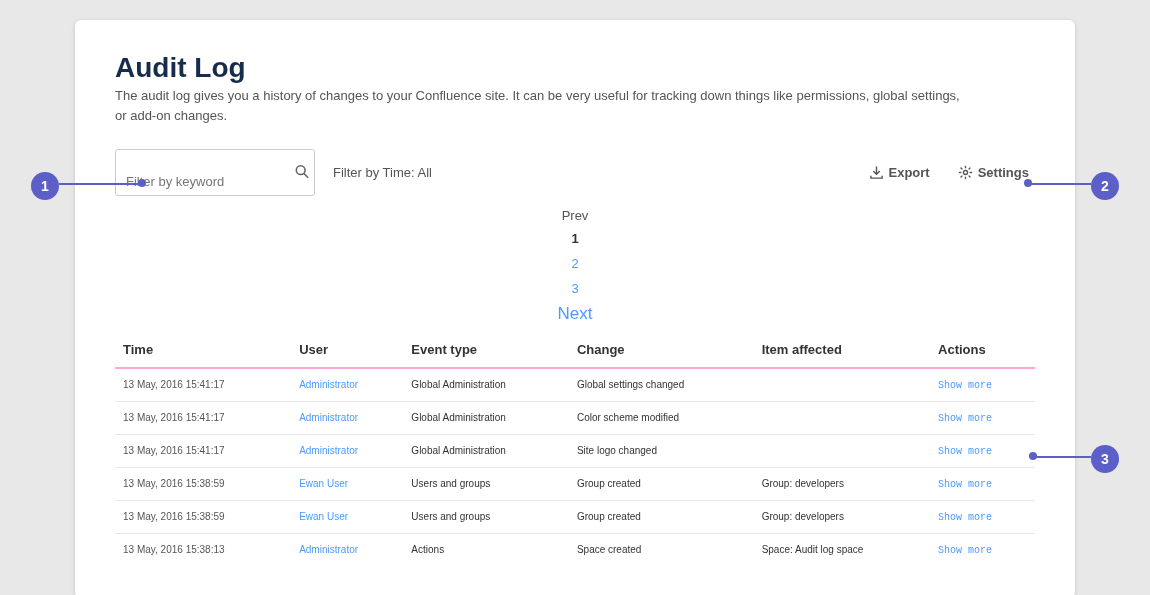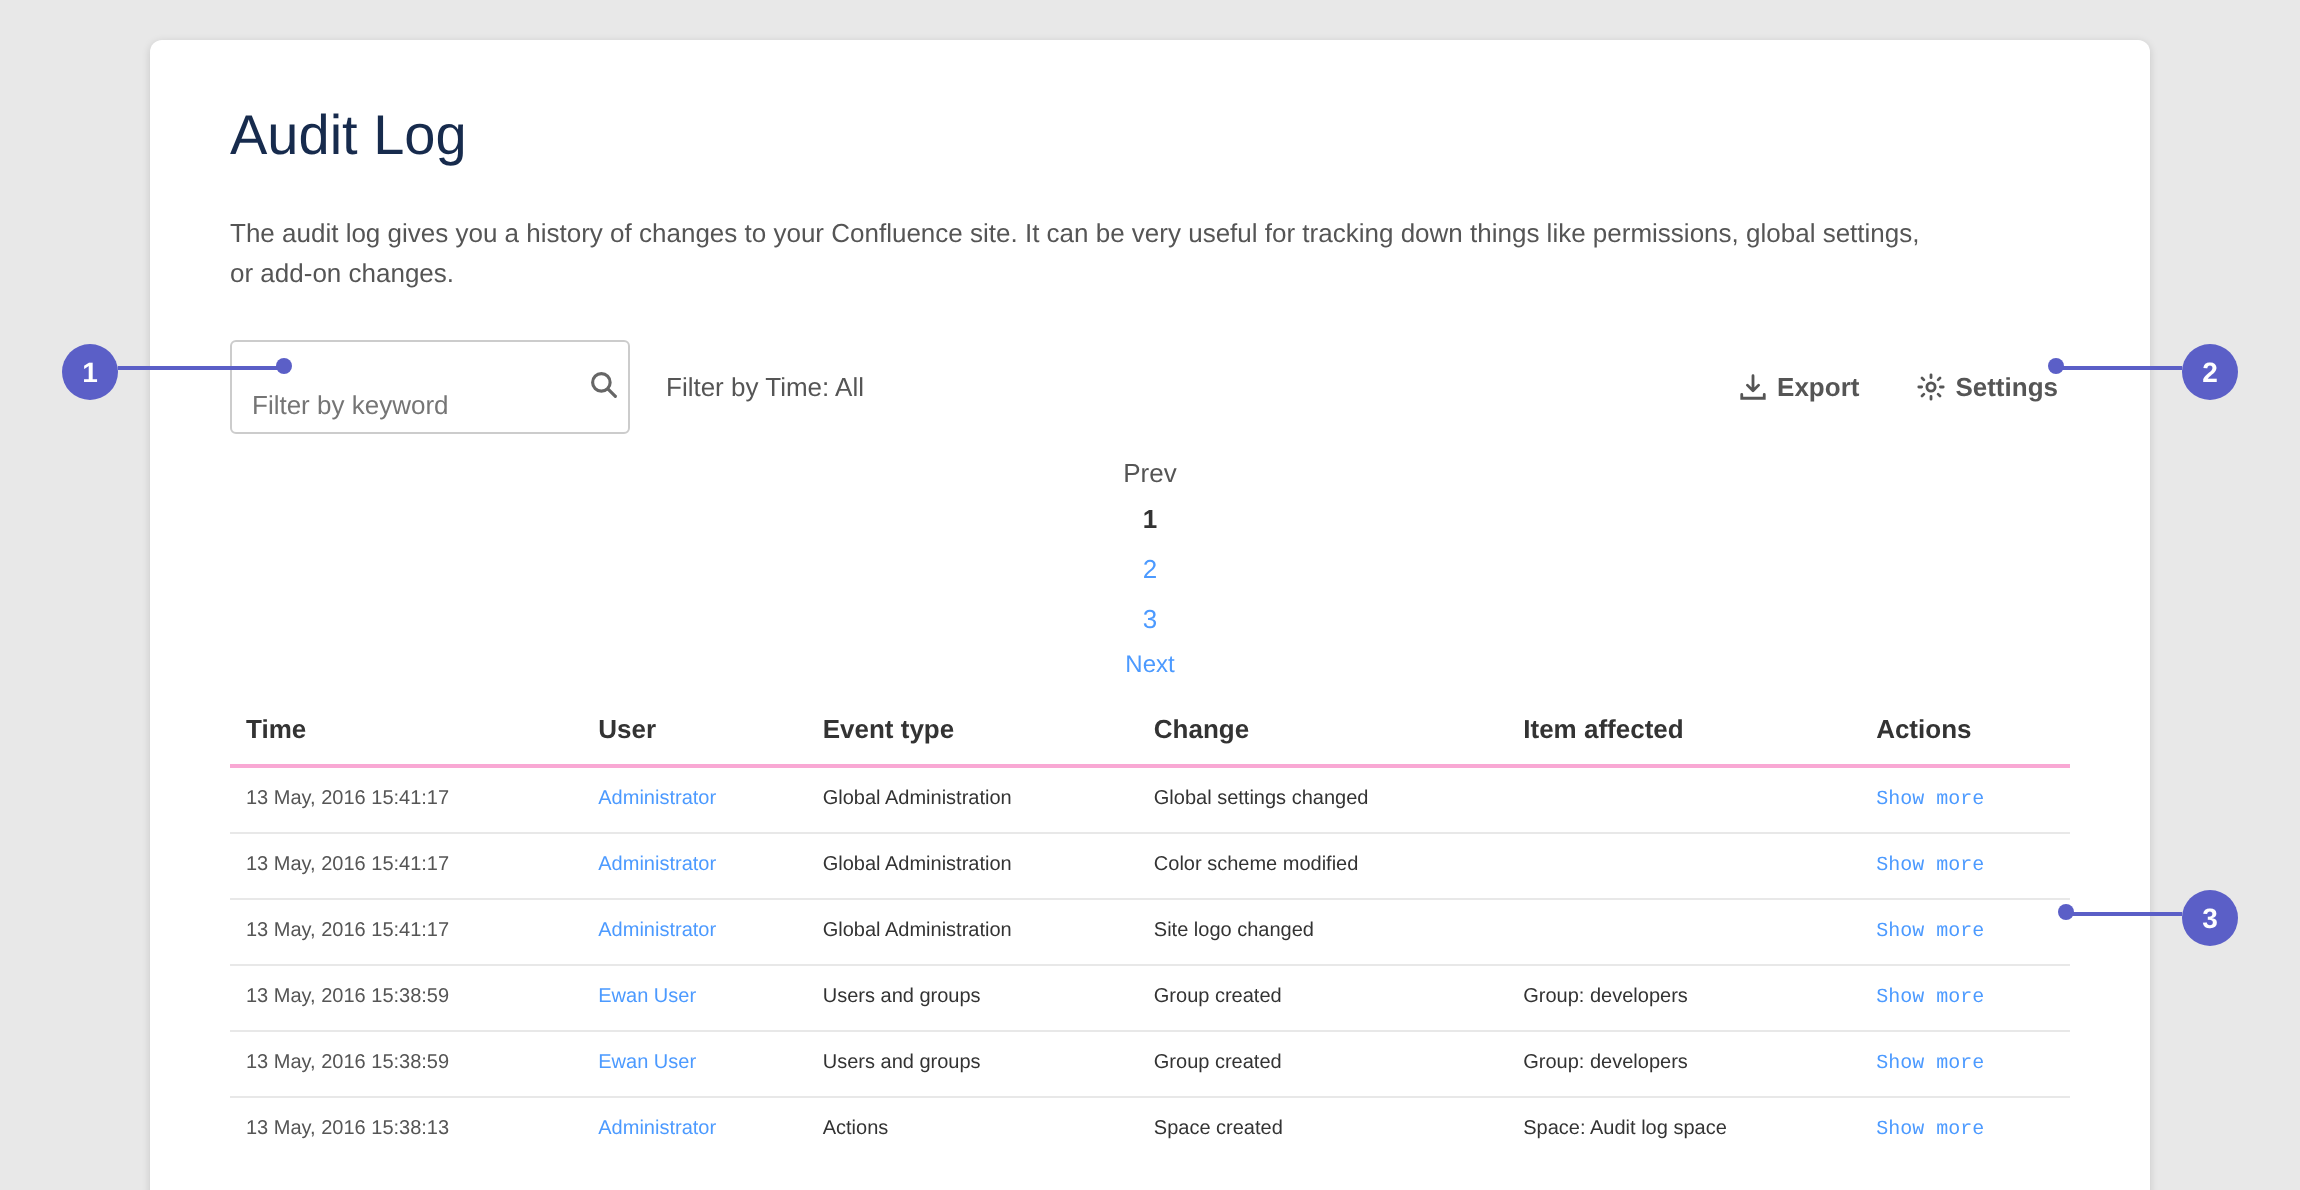--- a/index.html
+++ b/index.html
@@ -17,23 +17,23 @@
     .page-container {
       background: #fff;
       border-radius: 6px;
       box-shadow: 0 1px 4px rgba(0,0,0,0.15);
       padding: 32px 40px 32px 40px;
       width: 1000px;
       position: relative;
     }
     .page-title {
       font-size: 28px;
-      font-weight: 400;
+      font-weight: 700;
       color: #172b4d;
-      margin-bottom: 23px;
+      margin-bottom: 2px;
     }
     .page-description {
       font-size: 13px;
       color: #555;
       margin-bottom: 24px;
       line-height: 1.5;
       max-width: 850px;
     }
     .filter-bar {
       display: flex;
@@ -112,21 +112,21 @@
       padding: 2px 5px;
       text-decoration: none;
     }
     .pagination-num.active {
       color: #333;
       font-weight: bold;
     }
     .pagination-next {
       color: #4c9aff;
       cursor: pointer;
-      font-size: 12px;
+      font-size: 17px;
       font-weight: 500;
     }
     table {
       width: 100%;
       border-collapse: collapse;
     }
     thead th {
       text-align: left;
       font-weight: 700;
       font-size: 13px;

